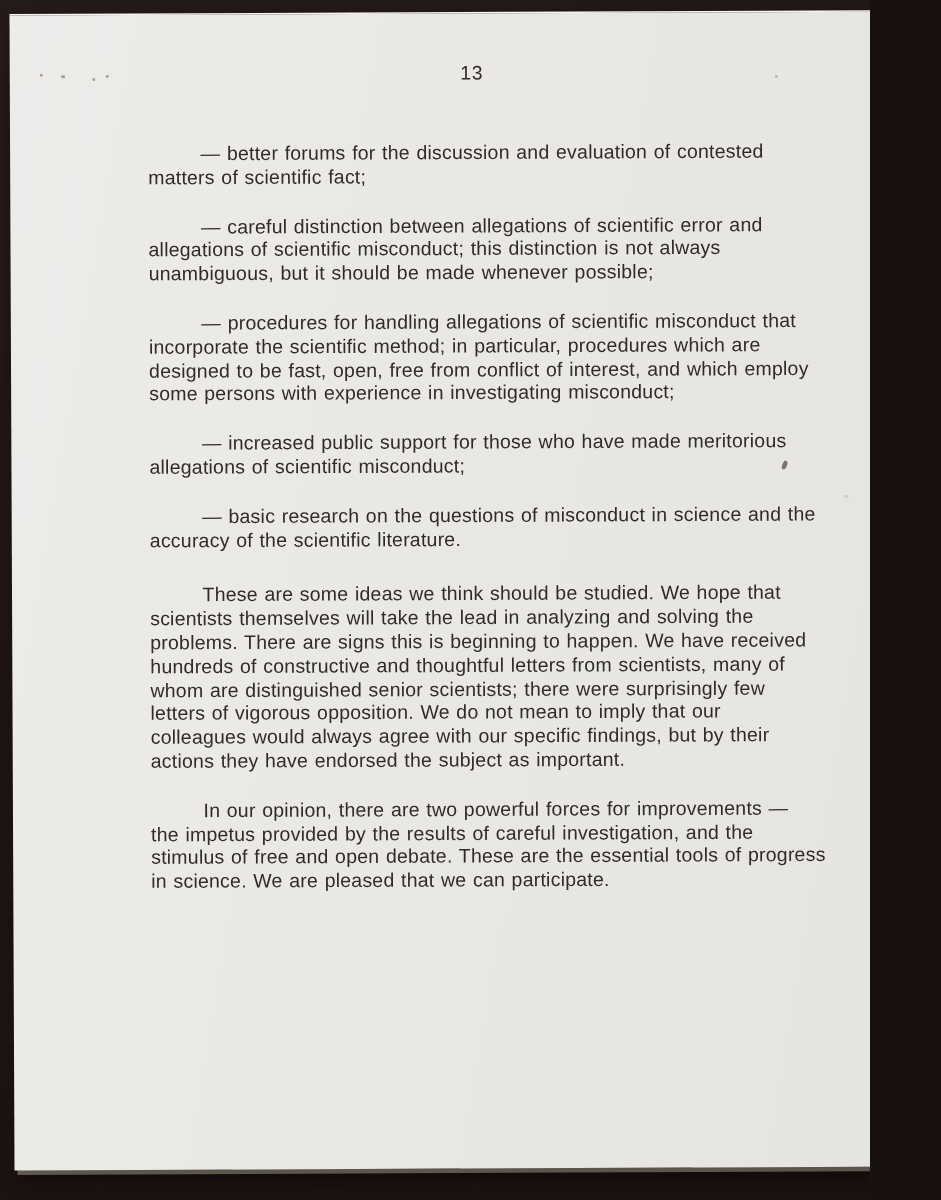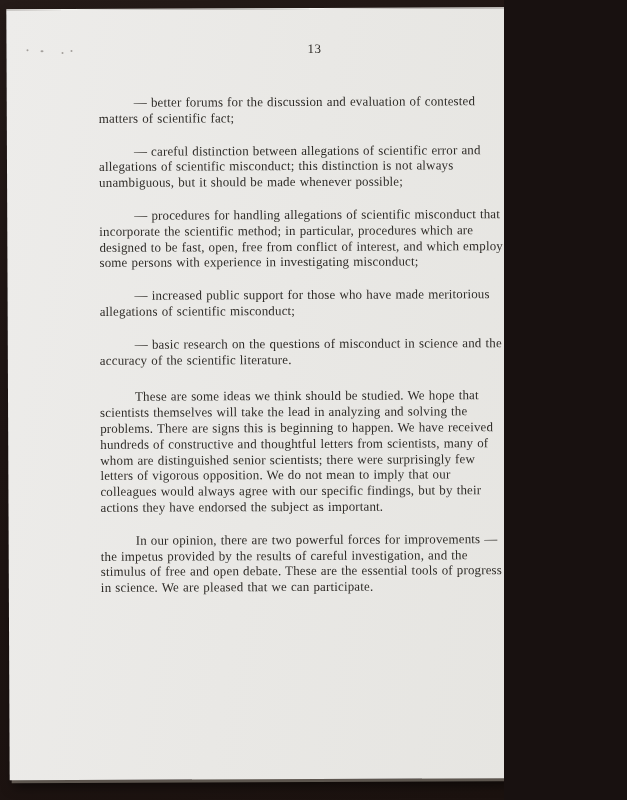--- a/index.html
+++ b/index.html
@@ -2,25 +2,25 @@
 <html><head>
 <meta charset="utf-8">
 <style>
   html, body {
     margin: 0;
     padding: 0;
     background: #181110;
   }
   .stage {
     position: relative;
-    width: 504px;
+    width: 580px;
     height: 800px;
     background: linear-gradient(160deg, #251b18 0%, #1f1513 45%, #1b120f 100%);
     overflow: hidden;
-    font-family: Liberation Serif, serif;
+    font-family: Liberation Sans, sans-serif;
   }
   .paper {
     position: absolute;
     left: 8px;
     top: 8px;
     width: 600px;
     height: 770px;
     background: linear-gradient(100deg, #edecea 0%, #e9e8e5 45%, #e5e4e0 100%);
     transform: rotate(-0.25deg);
     transform-origin: 50% 50%;

